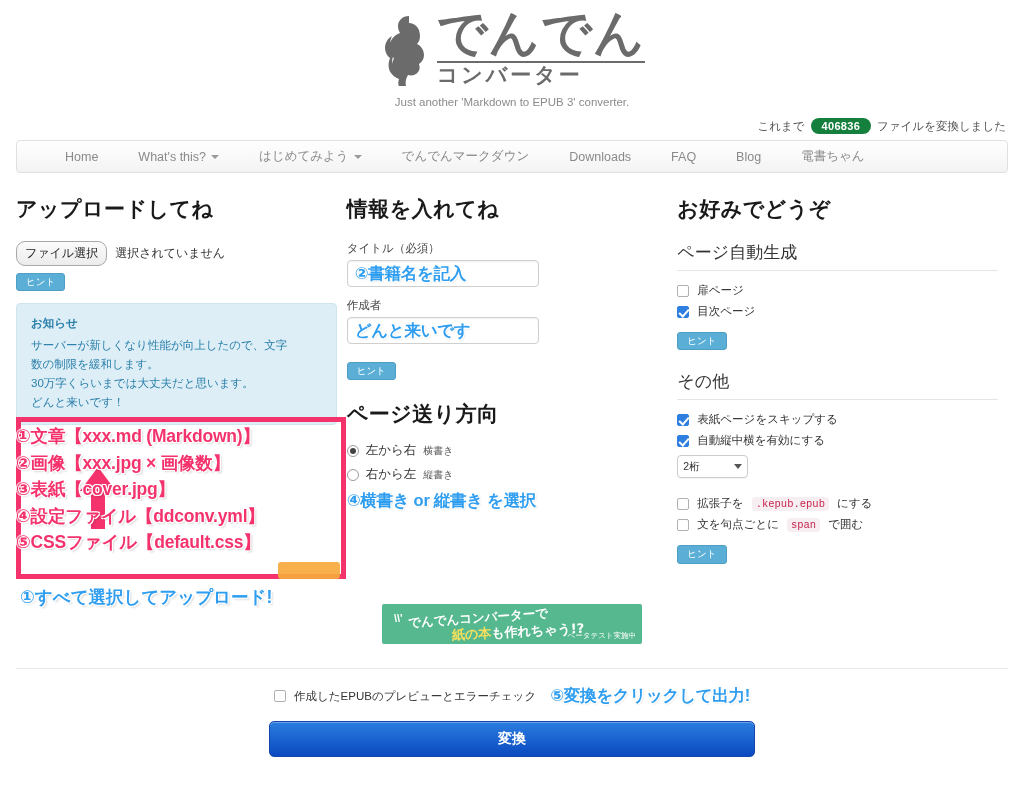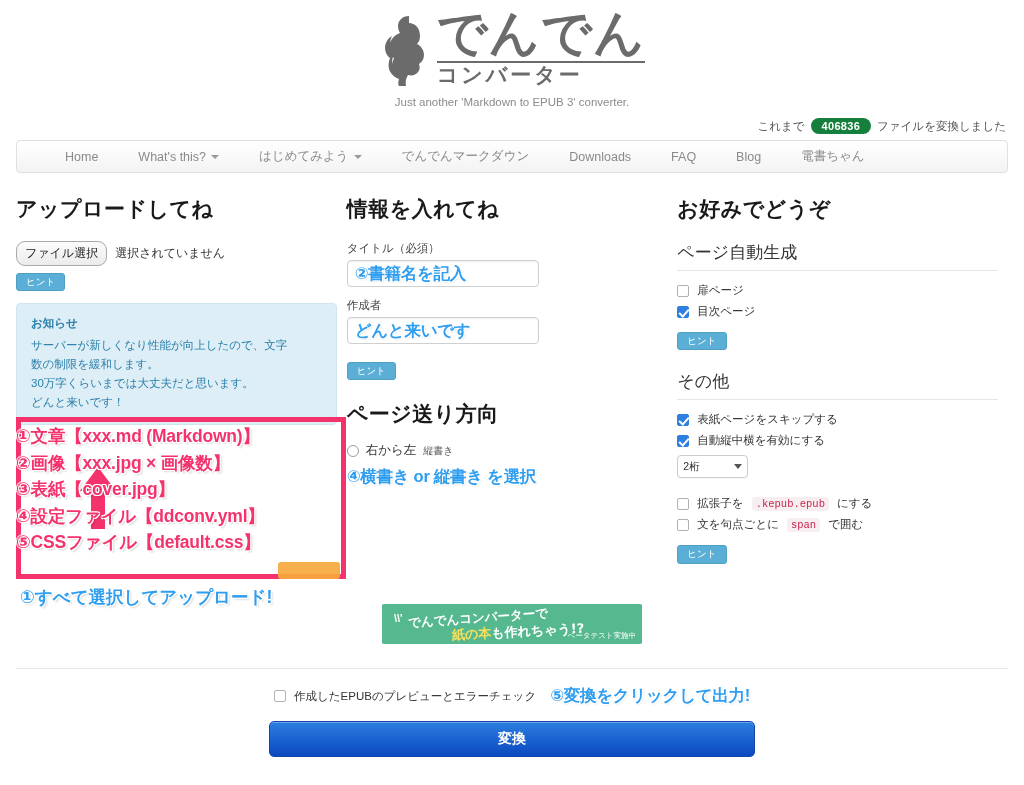--- a/index.html
+++ b/index.html
@@ -386,20 +386,25 @@
         <div class="text-input">
           <span class="input-annot">どんと来いです</span>
         </div>
       </div>
 
       <div class="hint-btn">ヒント</div>
 
       <h2 class="col-heading" style="margin-top:20px;margin-bottom:14px;">ページ送り方向</h2>
 
       <div class="radio-row">
+        <span class="radio checked"></span>
+        <span class="radio-main">左から右</span>
+        <span class="radio-sub">横書き</span>
+      </div>
+      <div class="radio-row">
         <span class="radio"></span>
         <span class="radio-main">右から左</span>
         <span class="radio-sub">縦書き</span>
       </div>
 
       <div class="input-annot" style="margin-top:7px;">④横書き or 縦書き を選択</div>
     </div>
 
     <div class="col">
       <h2 class="col-heading">お好みでどうぞ</h2>

